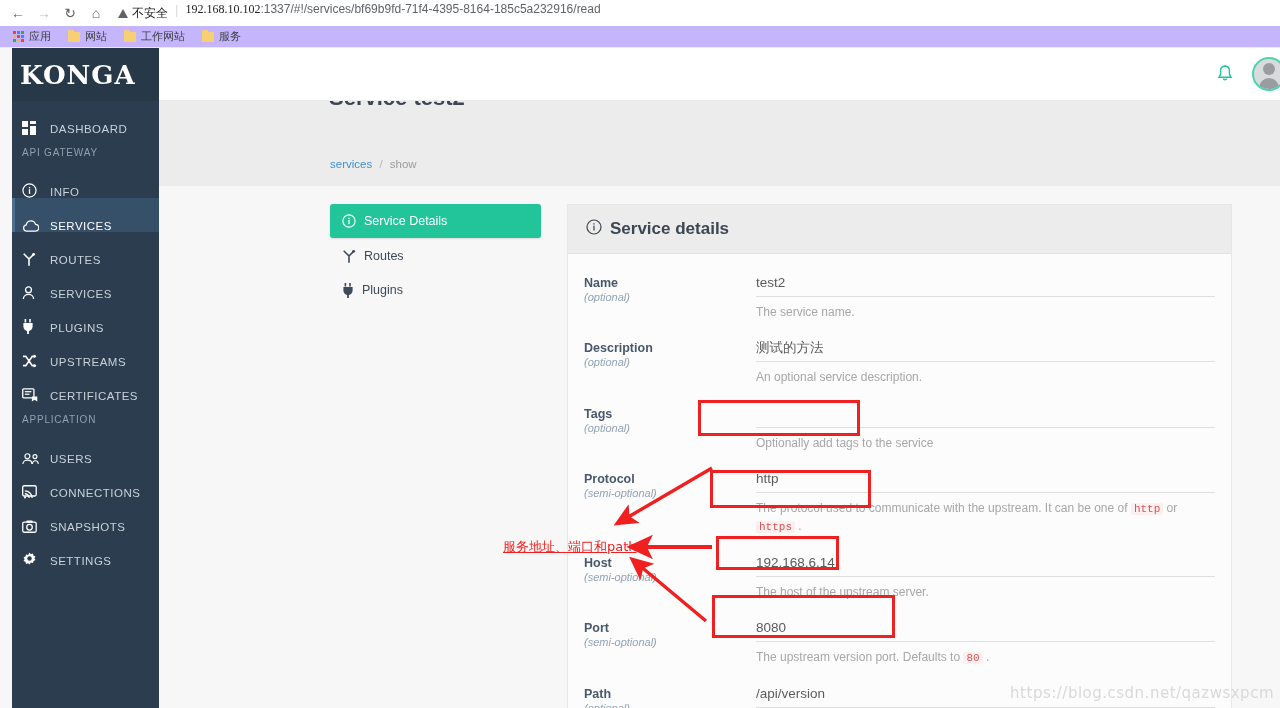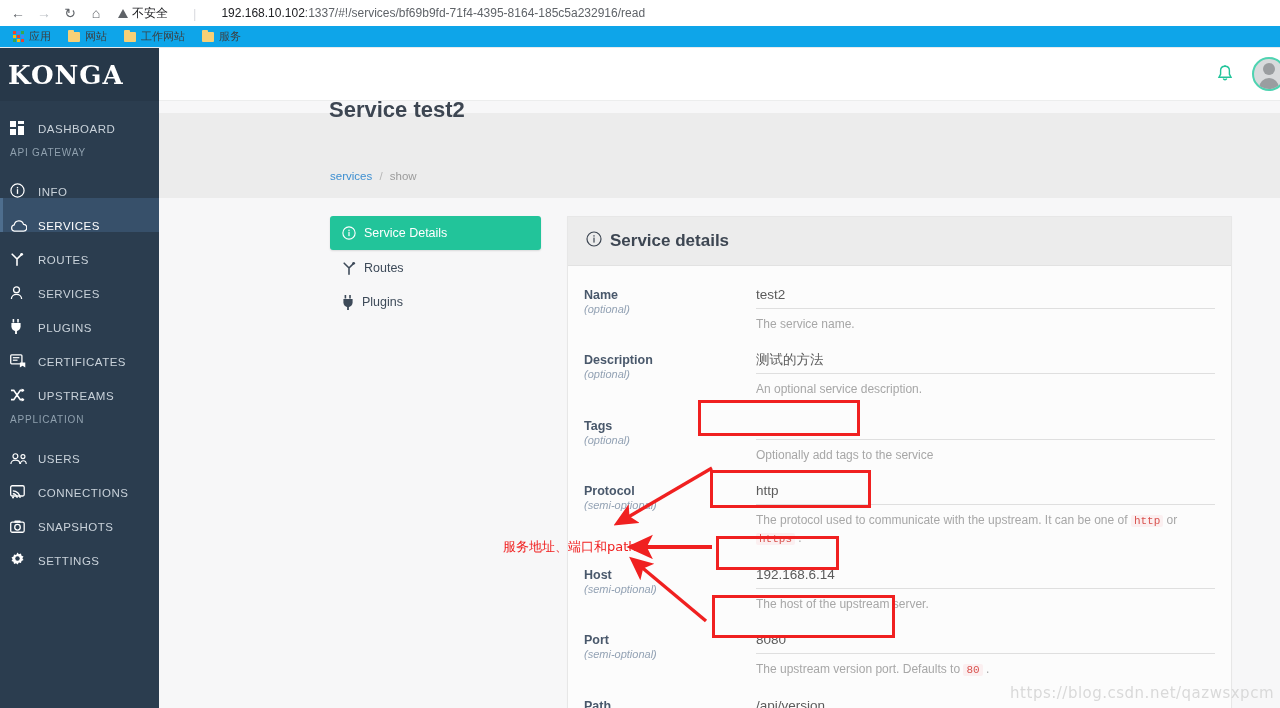--- a/index.html
+++ b/index.html
@@ -15,39 +15,39 @@
     height: 26px; display: flex; align-items: center;
     padding: 0 6px; background: #ffffff; gap: 2px;
   }
   .nav-btn {
     width: 24px; height: 22px; display: flex; align-items: center;
     justify-content: center; color: #5f6368; font-size: 14px; cursor: pointer;
     border-radius: 2px; flex: 0 0 auto;
   }
   .nav-btn.disabled { color: #bdc1c6; }
   #url-area {
-    display: flex; align-items: center; flex: 1; height: 22px;
-    padding-left: 8px; gap: 23px; font-size: 12px; min-width: 0;
+    display: flex; flex: 1; height: 22px;
+    padding-left: 8px; gap: 5px; font-size: 12px; min-width: 0;
   }
   #not-secure {
     display: flex; align-items: center; gap: 4px; color: #202124;
     font-size: 12px; white-space: nowrap;
   }
   .warn-tri {
     width: 0; height: 0; border-left: 5px solid transparent;
     border-right: 5px solid transparent; border-bottom: 9px solid #5f6368;
     position: relative;
   }
   .url-sep { color: #dadce0; padding: 0 2px; font-size: 13px; }
   #url-text { color: #5f6368; font-size: 12px; white-space: nowrap; overflow: hidden; }
-  #url-text .host { color: #202124; }
+  #url-text .host { color: #202124; font-family: Liberation Serif, serif; }
 
   #bookmarks {
     height: 22px; display: flex; align-items: center; padding: 0 6px;
-    gap: 3px; border-bottom: 1px solid #e8eaed; background: #0ea5e9;
+    gap: 3px; border-bottom: 1px solid #e8eaed; background: #c4b5fd;
   }
   .bm {
     display: flex; align-items: center; gap: 5px; padding: 2px 7px;
     font-size: 11px; color: #3c4043; cursor: pointer; border-radius: 3px;
     white-space: nowrap;
   }
   .apps-grid {
     width: 11px; height: 11px; display: grid;
     grid-template-columns: repeat(3, 3px); grid-template-rows: repeat(3, 3px);
     gap: 1px;
@@ -60,21 +60,21 @@
   .folder-ico::before {
     content: ""; position: absolute; top: -2px; left: 0; width: 6px;
     height: 3px; background: #f7d076; border-radius: 1px 1px 0 0;
   }
 
   
   #app { position: relative; width: 1280px; height: 660px; background: #f7f7f8; }
 
   
   #sidebar {
-    position: absolute; left: 0; top: 0; width: 159px; height: 660px;
+    position: absolute; left: 12px; top: 0; width: 159px; height: 660px;
     background: #2b3d4f; overflow: hidden;
   }
   #logo-area {
     height: 53px; display: flex; align-items: center; padding-left: 8px;
     background: #273849;
   }
   #logo-text {
     color: #ffffff; font-family: "DejaVu Serif", serif; font-weight: bold;
     font-size: 26px; letter-spacing: 1px;
   }
@@ -118,21 +118,21 @@
   #avatar .body {
     width: 20px; height: 11px; border-radius: 10px 10px 0 0; background: #9a9da0;
   }
 
   
   #content {
     position: absolute; left: 159px; top: 53px; right: 0; bottom: 0;
     background: #f7f7f8; overflow: hidden;
   }
   #page-head {
-    margin: 12px 0 0 0; padding: 0 28px; background: #ececec; height: 85px;
+    margin: 0 0 0 0; padding: 0 28px; background: #ececec; height: 85px;
     position: relative;
   }
   #page-title {
     position: absolute; top: -16px; left: 170px; font-size: 22px;
     font-weight: bold; color: #3d4652; overflow: hidden; height: 22px;
   }
   #breadcrumb {
     position: absolute; top: 57px; left: 171px; font-size: 11.5px;
   }
   #breadcrumb .crumb-link { color: #3d8fd1; cursor: pointer; }
@@ -195,21 +195,21 @@
   }
 
   
   #overlay {
     position: absolute; left: 0; top: 0; width: 1280px; height: 708px;
     pointer-events: none;
   }
   .redbox { position: absolute; border: 3px solid #f02020; }
   #anno-text {
     position: absolute; color: #f02020; font-size: 13px;
-    font-family: "DejaVu Sans", sans-serif; white-space: nowrap;
+    font-family: "DejaVu Sans", sans-serif; white-space: nowrap; text-decoration: underline;
   }
   #watermark {
     position: absolute; right: 6px; bottom: 6px; color: #d9d9d9;
     font-size: 15px; letter-spacing: .5px; font-family: "DejaVu Sans", sans-serif;
   }
 </style>
 </head>
 <body>
 
 <div id="browser-chrome">
@@ -327,38 +327,38 @@
             <rect x="7.2" y="0" width="1.6" height="3.5" fill="#fff"></rect>
             <path d="M1.4 4h9.2v3.6a4.6 4.6 0 0 1-9.2 0z" fill="#fff"></path>
             <rect x="5.1" y="11.5" width="1.8" height="3.5" fill="#fff"></rect>
           </svg>
       </span>
       <span class="lbl">PLUGINS</span>
     </div>
 
     <div class="nav-item">
       <span class="ico">
+        <svg width="15" height="14" viewBox="0 0 16 15">
+            <path d="M1 2.5h3l7 10h4M1 12.5h3l7-10h4" stroke="#fff" stroke-width="1.7" fill="none"></path>
+            <path d="M12.5 0.5 15.5 2.5 12.5 4.5zM12.5 10.5 15.5 12.5 12.5 14.5z" fill="#fff"></path>
+          </svg>
+      </span>
+      <span class="lbl">UPSTREAMS</span>
+    </div>
+
+    <div class="nav-item">
+      <span class="ico">
         <svg width="16" height="14" viewBox="0 0 17 15">
             <rect x="0.7" y="1" width="12" height="9.5" rx="1" fill="none" stroke="#fff" stroke-width="1.4"></rect>
             <rect x="3" y="3.3" width="7" height="1.3" fill="#fff"></rect>
             <rect x="3" y="6" width="5" height="1.3" fill="#fff"></rect>
             <path d="M10.5 9 16.3 9 16.3 14.5 13.4 12.6 10.5 14.5z" fill="#fff"></path>
           </svg>
       </span>
       <span class="lbl">CERTIFICATES</span>
-    </div>
-
-    <div class="nav-item">
-      <span class="ico">
-        <svg width="15" height="14" viewBox="0 0 16 15">
-            <path d="M1 2.5h3l7 10h4M1 12.5h3l7-10h4" stroke="#fff" stroke-width="1.7" fill="none"></path>
-            <path d="M12.5 0.5 15.5 2.5 12.5 4.5zM12.5 10.5 15.5 12.5 12.5 14.5z" fill="#fff"></path>
-          </svg>
-      </span>
-      <span class="lbl">UPSTREAMS</span>
     </div>
 
     <div class="nav-section">APPLICATION</div>
 
     <div class="nav-item">
       <span class="ico">
         <svg width="18" height="12" viewBox="0 0 20 13">
             <circle cx="6" cy="3.4" r="2.7" fill="none" stroke="#fff" stroke-width="1.3"></circle>
             <circle cx="14.4" cy="3.8" r="2.2" fill="none" stroke="#fff" stroke-width="1.3"></circle>
             <path d="M1 12c0-2.7 2.2-4.2 5-4.2s5 1.5 5 4.2" fill="none" stroke="#fff" stroke-width="1.3"></path>

